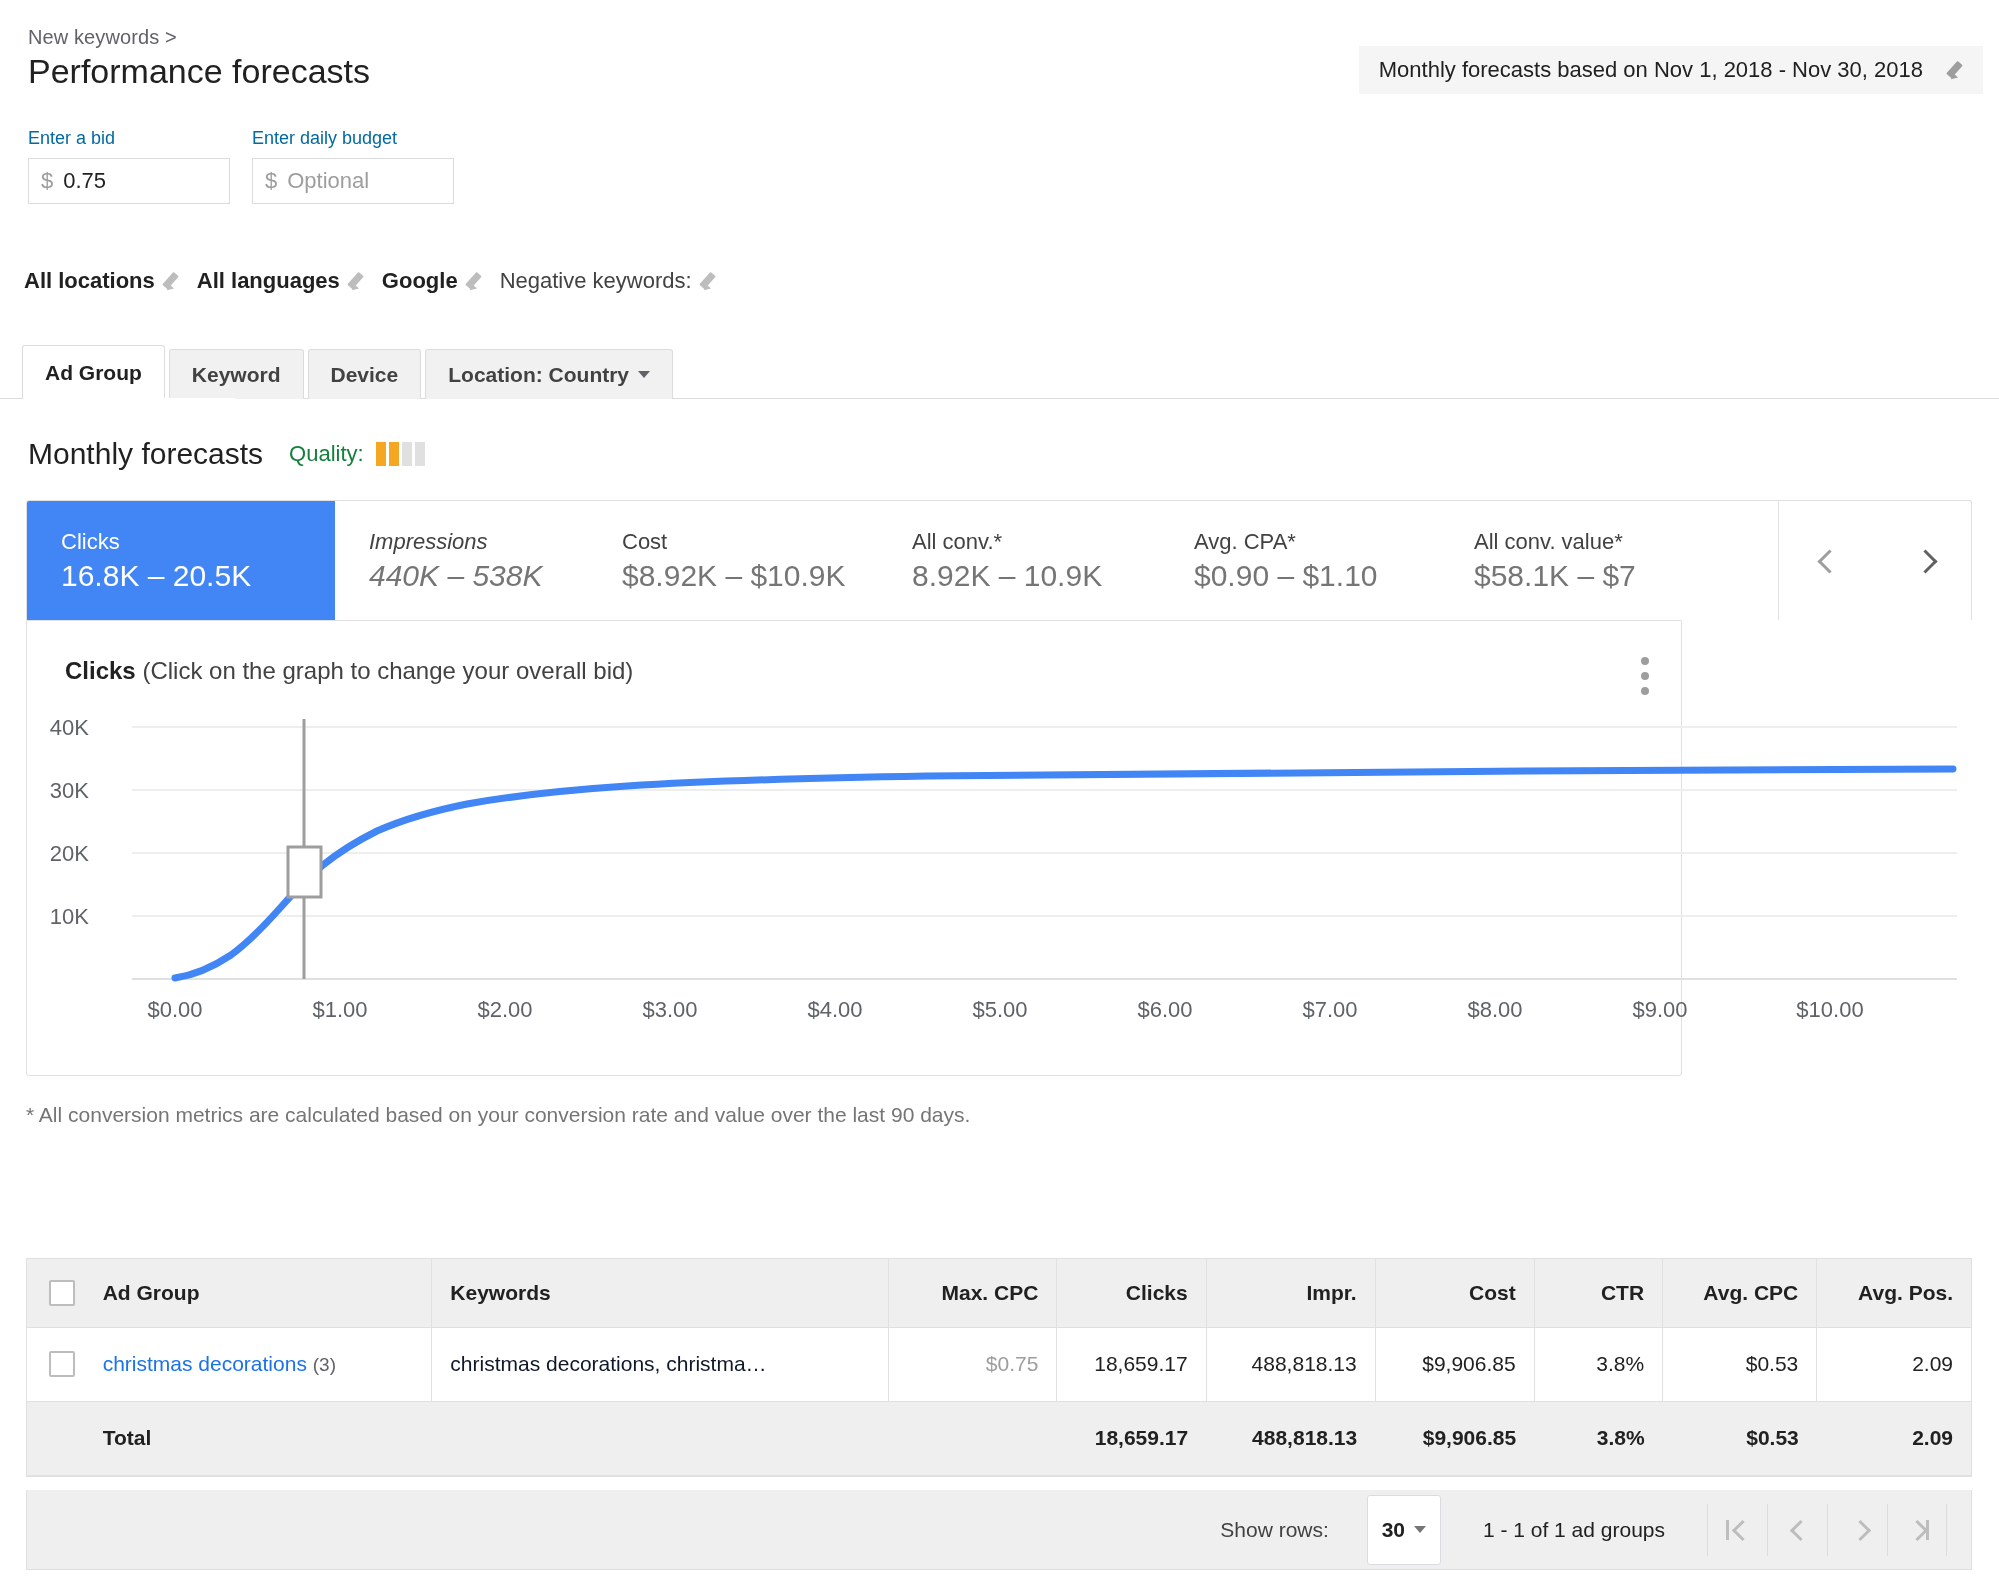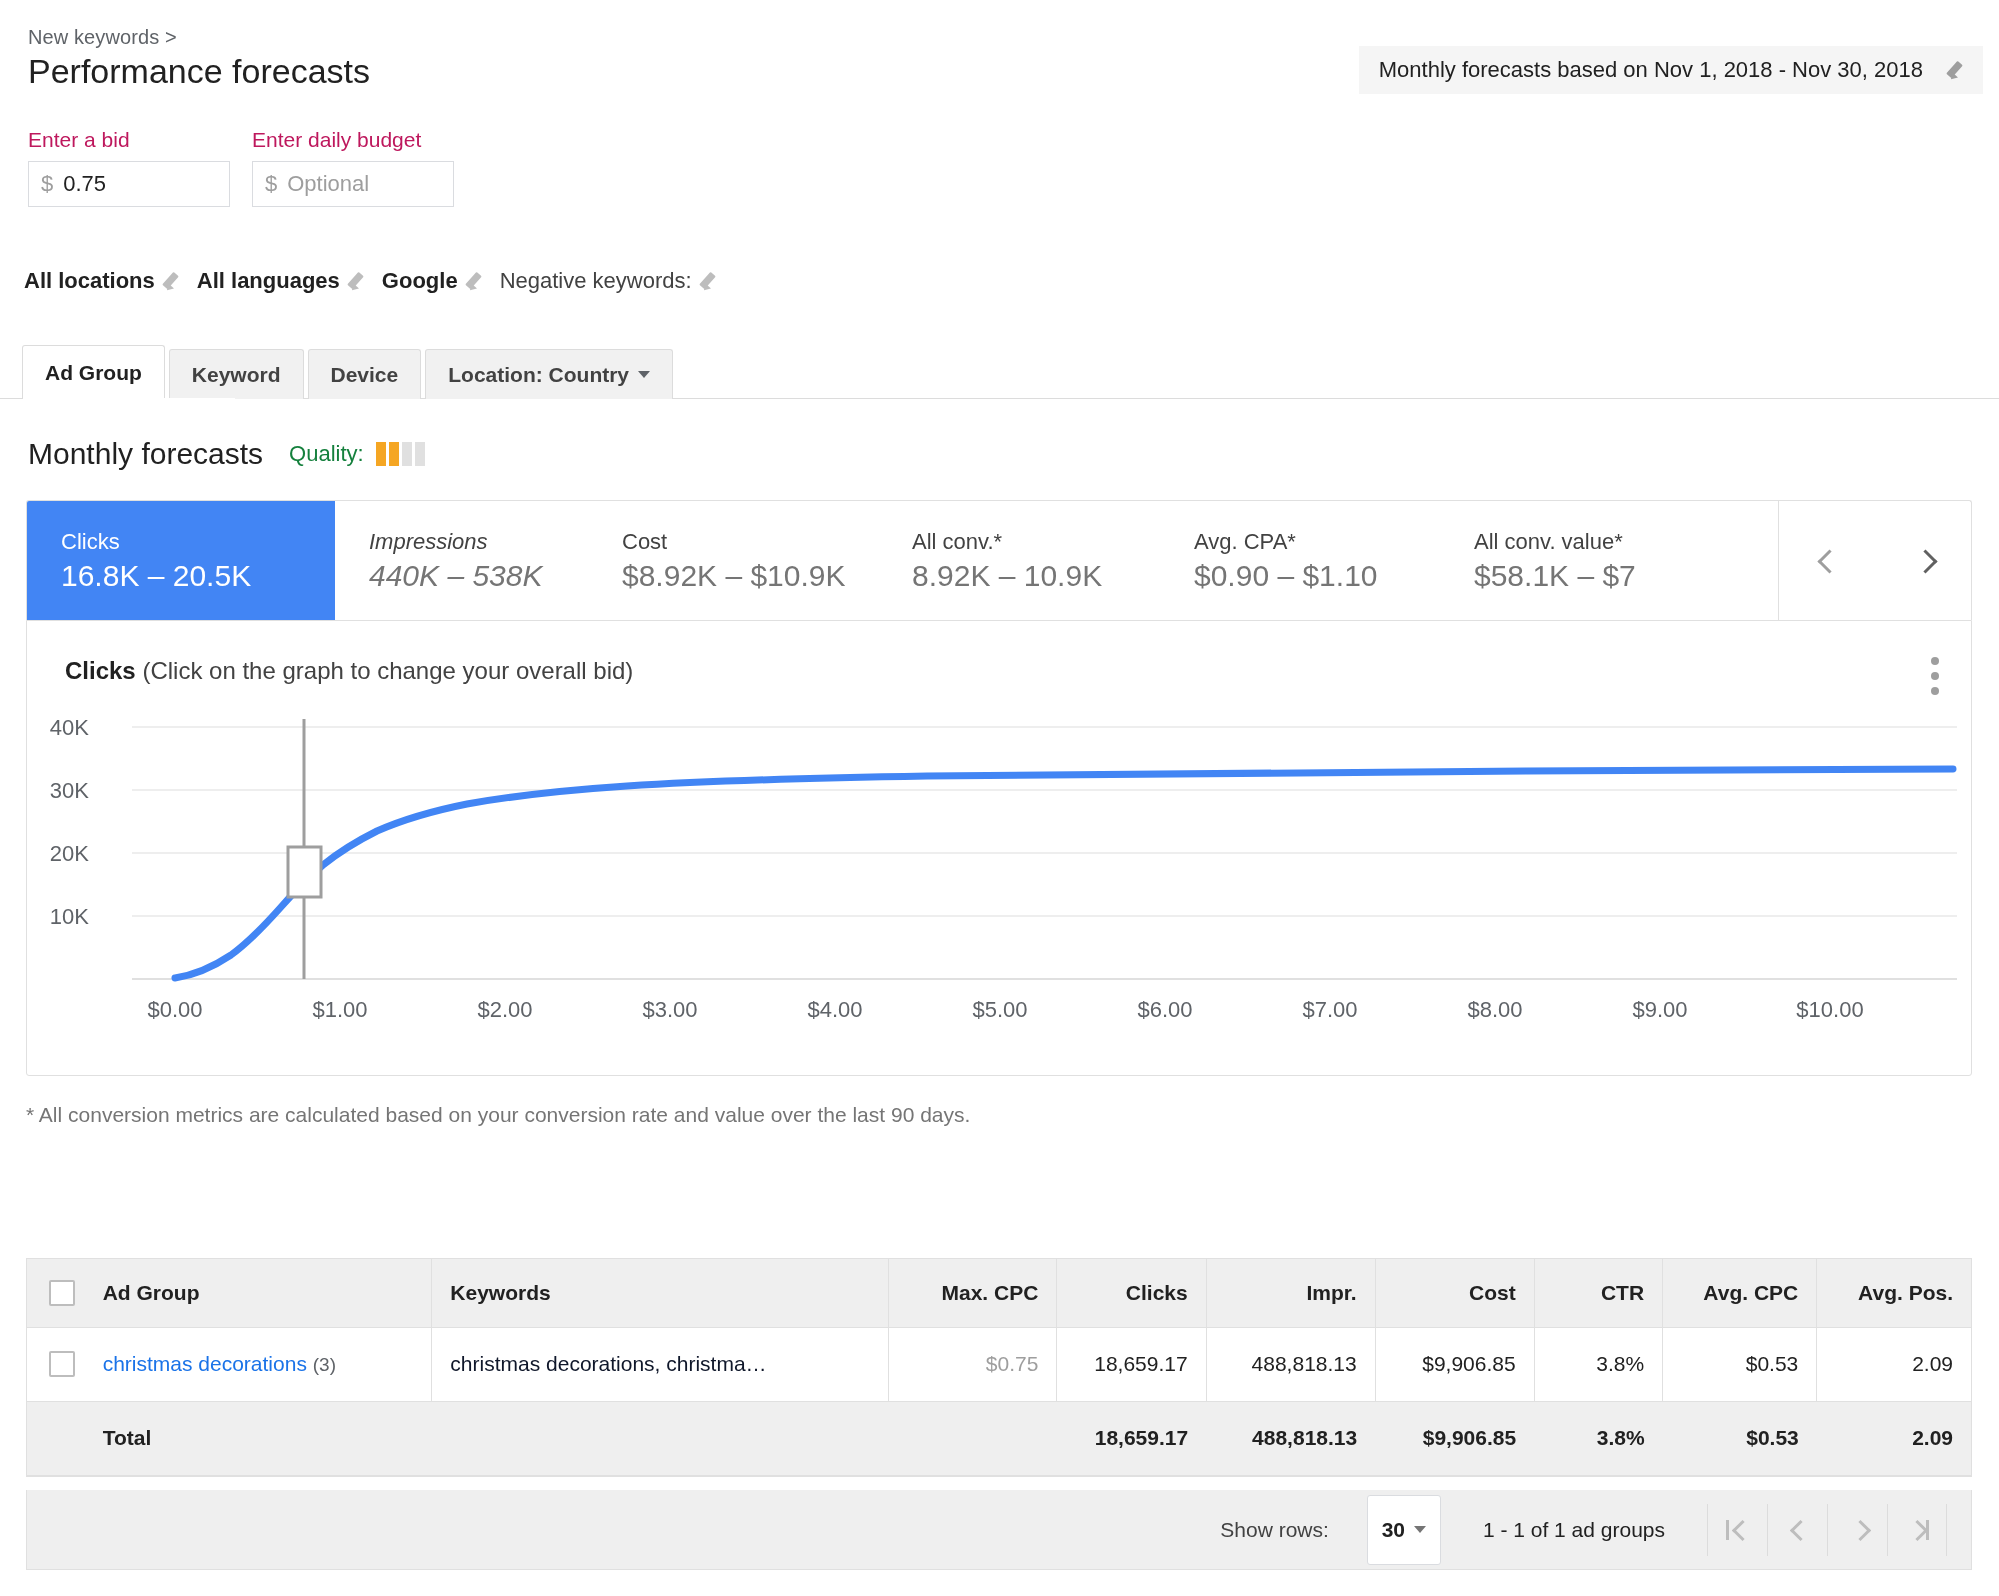--- a/index.html
+++ b/index.html
@@ -44,21 +44,21 @@
     width: 0; height: 0;
     border-left: 4px solid transparent; border-right: 4px solid transparent;
     border-top: 6px solid #bdbdbd; transform: rotate(42deg);
   }
   .daterange .pencil { margin-left: 24px; }
   .daterange .pencil::before { background: #9e9e9e; }
   .daterange .pencil::after { border-top-color: #9e9e9e; }
 
   
   .fields { position: absolute; left: 28px; top: 128px; display: flex; gap: 22px; }
-  .field-label { font-size: 21px; color: #be185d; margin-bottom: 9px; }
+  .field-label { font-size: 18px; color: #0369a1; margin-bottom: 9px; }
   .field-box {
     border: 1px solid #dadce0; background: #fff;
     height: 46px; display: flex; align-items: center; padding: 0 12px;
     font-size: 22px;
   }
   .field-bid .field-box { width: 202px; }
   .field-budget .field-box { width: 202px; }
   .dollar { color: #9e9e9e; margin-right: 10px; }
   .val { color: #212121; }
   .ph { color: #9e9e9e; }
@@ -136,21 +136,21 @@
     content: ""; position: absolute; left: 5px; top: 3px;
     width: 14px; height: 14px;
     border-top: 3px solid #9e9e9e; border-right: 3px solid #9e9e9e;
   }
   .chev.left::before  { transform: rotate(-135deg); }
   .chev.right::before { transform: rotate(45deg); }
   .chev.right::before { border-top-color: #616161; border-right-color: #616161; }
 
   
   .chart-panel {
-    position: absolute; left: 26px; top: 620px; width: 1946px; height: 456px;
+    position: absolute; left: 26px; top: 620px; width: 1656px; height: 456px;
     border: 1px solid #e0e0e0; background: #fff;
     border-bottom-left-radius: 3px; border-bottom-right-radius: 3px;
   }
   .chart-head {
     position: absolute; left: 38px; top: 36px; font-size: 24px; color: #424242;
   }
   .chart-head b { color: #212121; }
   .kebab { position: absolute; right: 32px; top: 36px; width: 8px; }
   .kebab i { display: block; width: 8px; height: 8px; border-radius: 50%; background: #9e9e9e; margin-bottom: 7px; }
   .chart-area { position: absolute; left: 0; top: 76px; width: 1946px; height: 330px; }

